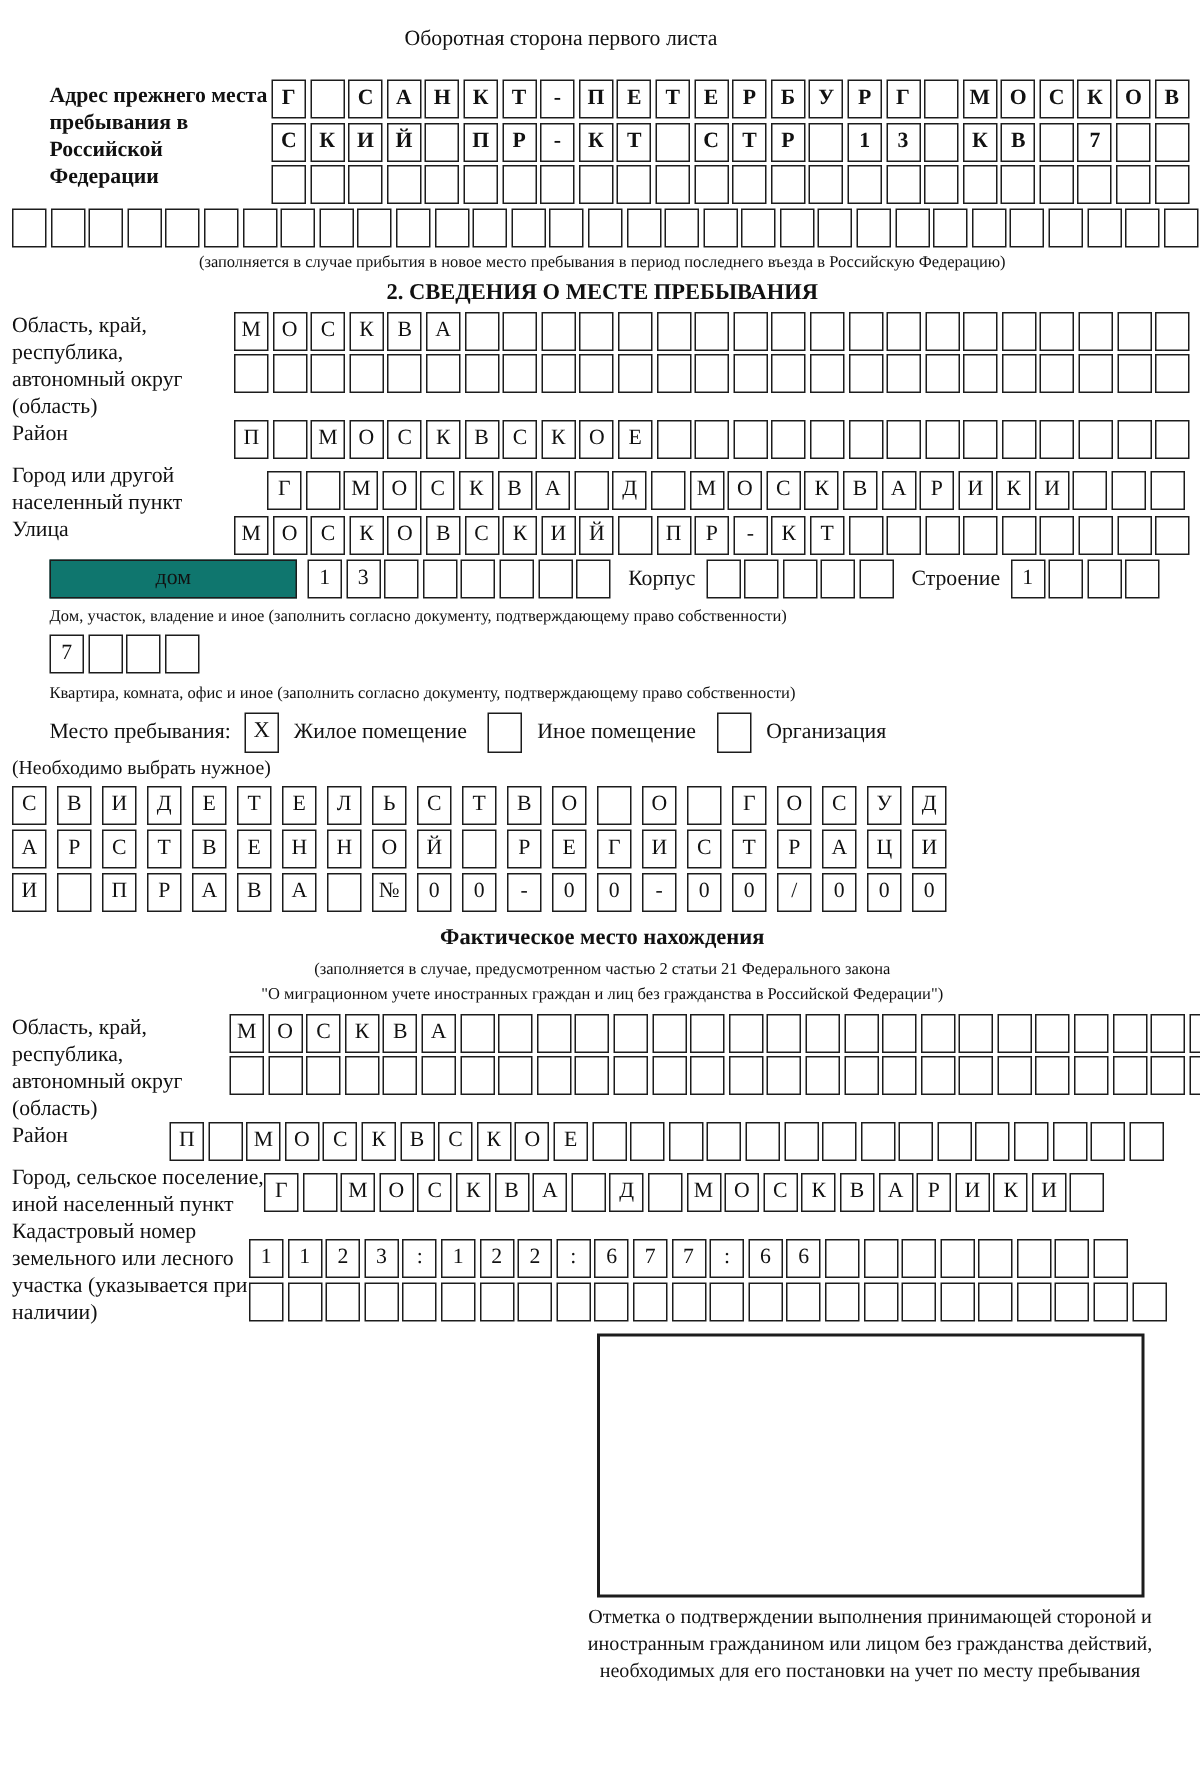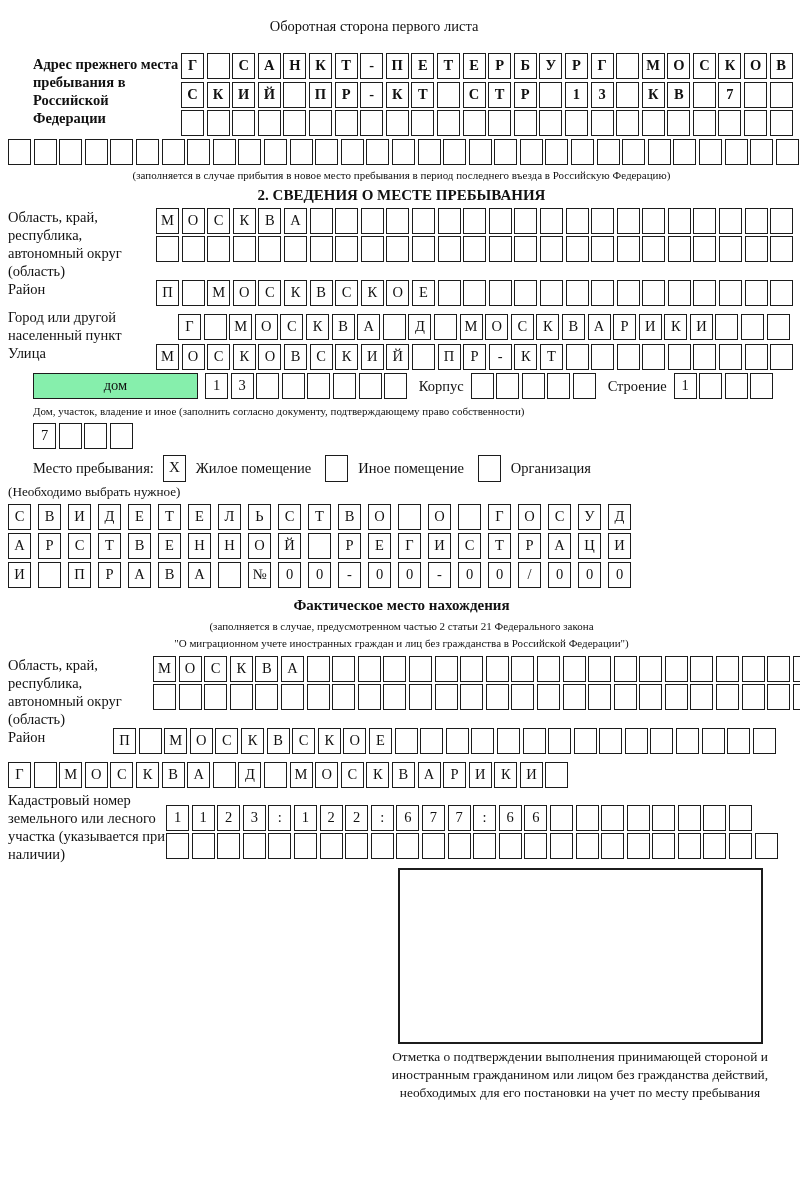--- a/index.html
+++ b/index.html
@@ -23,21 +23,21 @@
   .pt6{padding-top:6px;}
   .pt14{padding-top:14px;}
   .fullrow{margin:0 0 2px 0;}
   .caption{font-size:11px;line-height:17px;}
   .center{text-align:center;}
   .sect-title{font-weight:bold;font-size:15px;text-align:center;margin:3px 0 4px 0;}
   .mt6{margin-top:6px;}
   
   .inline-row{display:flex;align-items:flex-start;margin-left:25px;margin-bottom:2px;white-space:nowrap;}
   .bigbox{display:inline-block;box-sizing:border-box;height:26px;border:1.6px solid #1c1c1c;
-          text-align:center;font-size:14.5px;line-height:22px;margin-right:7px;background:#86efac;}
+          text-align:center;font-size:14.5px;line-height:22px;margin-right:7px;background:#0f766e;}
   .w165{width:165px;}
   .w202{width:202px;}
   .inl-label{font-size:14.5px;line-height:26px;margin:0 7px 0 9px;}
   .stay-label{font-size:14.5px;line-height:28px;margin-right:9px;}
   .chk{display:inline-block;box-sizing:border-box;width:23px;height:27px;border:1.6px solid #1c1c1c;
        text-align:center;font-size:15px;line-height:23px;vertical-align:top;margin-top:1px;background:#fff;}
   .opt-label{font-size:14.5px;line-height:28px;margin:0 14px 0 10px;}
   .note{width:640px;text-align:left;font-size:13.2px;margin:1px 0 4px 0;}
   
   .stamp-box{width:365px;height:176px;border:2px solid #1c1c1c;margin:5px 0 4px 390px;box-sizing:border-box;background:#fff;}
@@ -92,20 +92,21 @@
     <span class="inl-label">Корпус</span>
     <span class="boxrow"><span class="cell"></span><span class="cell"></span><span class="cell"></span><span class="cell"></span><span class="cell"></span></span>
     <span class="inl-label">Строение</span>
     <span class="boxrow"><span class="cell">1</span><span class="cell"></span><span class="cell"></span><span class="cell"></span></span>
   </div>
   <div class="caption" style="margin-left:25px;">Дом, участок, владение и иное (заполнить согласно документу, подтверждающему право собственности)</div>
 
   <div class="inline-row" style="margin-top:3px;">
     <span class="boxrow"><span class="cell">7</span><span class="cell"></span><span class="cell"></span><span class="cell"></span></span>
   </div>
+  <div class="caption" style="margin-left:25px;margin-bottom:3px;">Квартира, комната, офис и иное (заполнить согласно документу, подтверждающему право собственности)</div>
 
   <div class="inline-row">
     <span class="stay-label">Место пребывания:</span>
     <span class="chk">X</span>
     <span class="opt-label">Жилое помещение</span>
     <span class="chk"></span>
     <span class="opt-label">Иное помещение</span>
     <span class="chk"></span>
     <span class="opt-label">Организация</span>
   </div>
@@ -130,20 +131,21 @@
       <div class="boxrow"><span class="cell"></span><span class="cell"></span><span class="cell"></span><span class="cell"></span><span class="cell"></span><span class="cell"></span><span class="cell"></span><span class="cell"></span><span class="cell"></span><span class="cell"></span><span class="cell"></span><span class="cell"></span><span class="cell"></span><span class="cell"></span><span class="cell"></span><span class="cell"></span><span class="cell"></span><span class="cell"></span><span class="cell"></span><span class="cell"></span><span class="cell"></span><span class="cell"></span><span class="cell"></span><span class="cell"></span><span class="cell"></span><span class="cell"></span></div>
     </div>
   </div>
 
   <div class="field">
     <div class="flabel wC">Район</div>
     <div class="boxrow" style="margin-left:-40px;"><span class="cell">П</span><span class="cell"></span><span class="cell">М</span><span class="cell">О</span><span class="cell">С</span><span class="cell">К</span><span class="cell">В</span><span class="cell">С</span><span class="cell">К</span><span class="cell">О</span><span class="cell">Е</span><span class="cell"></span><span class="cell"></span><span class="cell"></span><span class="cell"></span><span class="cell"></span><span class="cell"></span><span class="cell"></span><span class="cell"></span><span class="cell"></span><span class="cell"></span><span class="cell"></span><span class="cell"></span><span class="cell"></span><span class="cell"></span><span class="cell"></span></div>
   </div>
 
   <div class="field">
+    <div class="flabel wC" style="width:168px;">Город, сельское поселение, иной населенный пункт</div>
     <div class="boxrow pt6"><span class="cell">Г</span><span class="cell"></span><span class="cell">М</span><span class="cell">О</span><span class="cell">С</span><span class="cell">К</span><span class="cell">В</span><span class="cell">А</span><span class="cell"></span><span class="cell">Д</span><span class="cell"></span><span class="cell">М</span><span class="cell">О</span><span class="cell">С</span><span class="cell">К</span><span class="cell">В</span><span class="cell">А</span><span class="cell">Р</span><span class="cell">И</span><span class="cell">К</span><span class="cell">И</span><span class="cell"></span></div>
   </div>
 
   <div class="field">
     <div class="flabel wC" style="width:158px;">Кадастровый номер земельного или лесного участка (указывается при наличии)</div>
     <div class="rows pt14">
       <div class="boxrow"><span class="cell">1</span><span class="cell">1</span><span class="cell">2</span><span class="cell">3</span><span class="cell">:</span><span class="cell">1</span><span class="cell">2</span><span class="cell">2</span><span class="cell">:</span><span class="cell">6</span><span class="cell">7</span><span class="cell">7</span><span class="cell">:</span><span class="cell">6</span><span class="cell">6</span><span class="cell"></span><span class="cell"></span><span class="cell"></span><span class="cell"></span><span class="cell"></span><span class="cell"></span><span class="cell"></span><span class="cell"></span></div>
       <div class="boxrow"><span class="cell"></span><span class="cell"></span><span class="cell"></span><span class="cell"></span><span class="cell"></span><span class="cell"></span><span class="cell"></span><span class="cell"></span><span class="cell"></span><span class="cell"></span><span class="cell"></span><span class="cell"></span><span class="cell"></span><span class="cell"></span><span class="cell"></span><span class="cell"></span><span class="cell"></span><span class="cell"></span><span class="cell"></span><span class="cell"></span><span class="cell"></span><span class="cell"></span><span class="cell"></span><span class="cell"></span></div>
     </div>
   </div>

